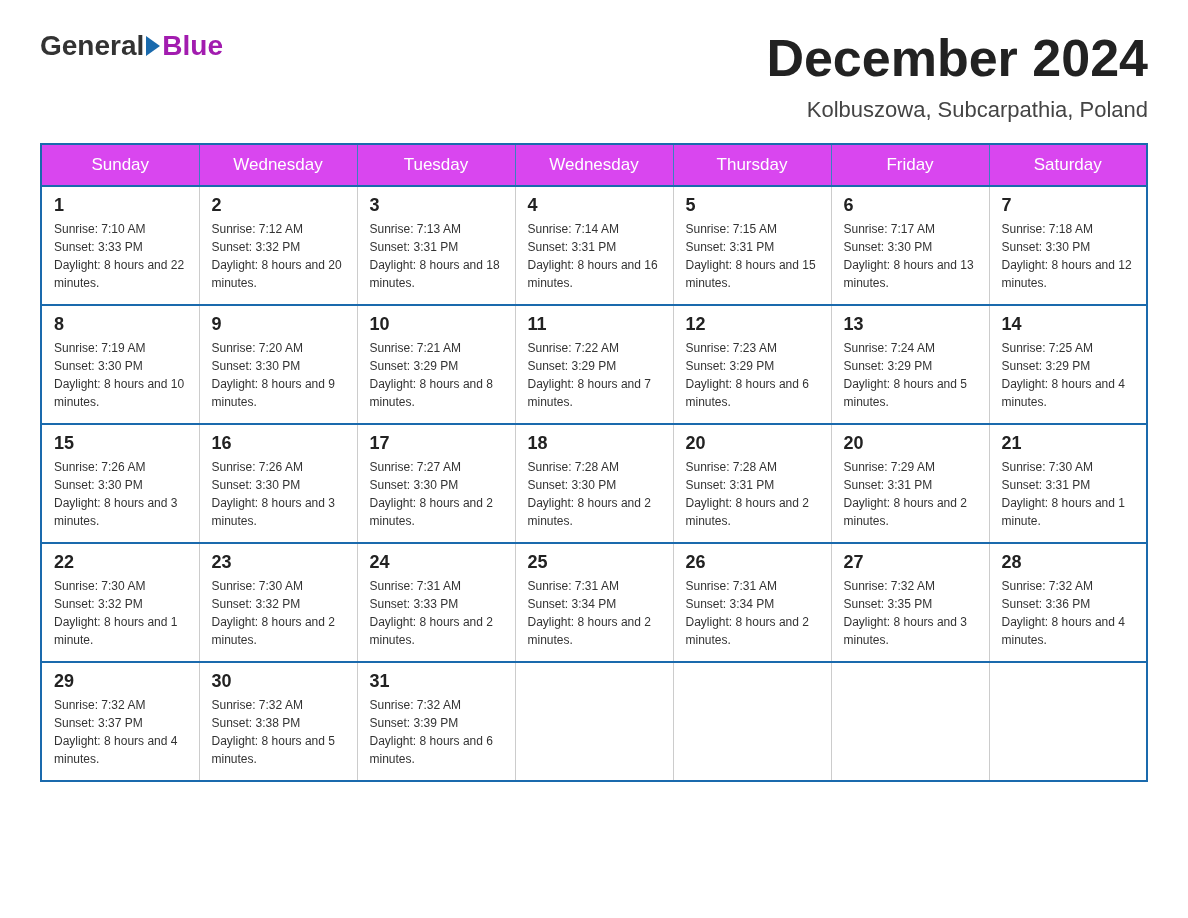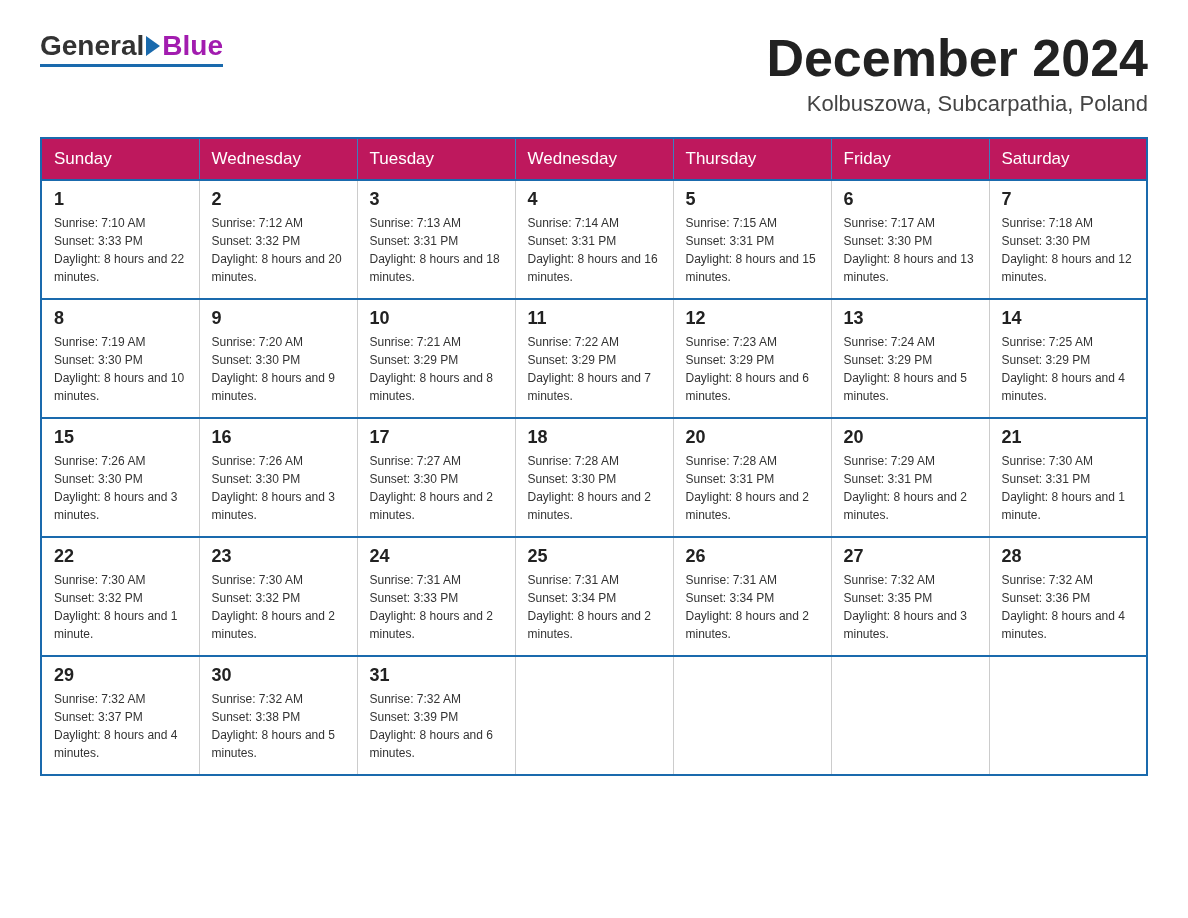--- a/index.html
+++ b/index.html
@@ -11,21 +11,21 @@
       min-height: 918px;
     }
     .header {
       display: flex;
       justify-content: space-between;
       align-items: flex-start;
       margin-bottom: 20px;
     }
     .logo {
       display: flex;
-      flex-direction: column;
+      flex-direction: row;
       align-items: flex-start;
     }
     .logo-text {
       display: flex;
       align-items: center;
       font-size: 28px;
       font-weight: bold;
       color: #333;
     }
     .logo-general { color: #333; }
@@ -49,34 +49,34 @@
     }
     .main-title {
       font-size: 52px;
       font-weight: bold;
       color: #222;
       line-height: 1.1;
     }
     .subtitle {
       font-size: 22px;
       color: #444;
-      margin-top: 4px;
+      margin-top: 10px;
     }
     .calendar {
       width: 100%;
       border-collapse: collapse;
       border: 2px solid #1a6aad;
     }
     .calendar thead tr th {
-      background: #be185d;
+      background: #d946ef;
       color: #fff;
       font-size: 17px;
       font-weight: normal;
       padding: 10px 12px;
-      text-align: left;
+      text-align: center;
       border-right: 1px solid #3a80c0;
     }
     .calendar thead tr th:last-child {
       border-right: none;
     }
     .calendar tbody tr td {
       vertical-align: top;
       padding: 8px 12px 12px;
       border-top: 2px solid #1a6aad;
       border-right: 1px solid #ccc;

